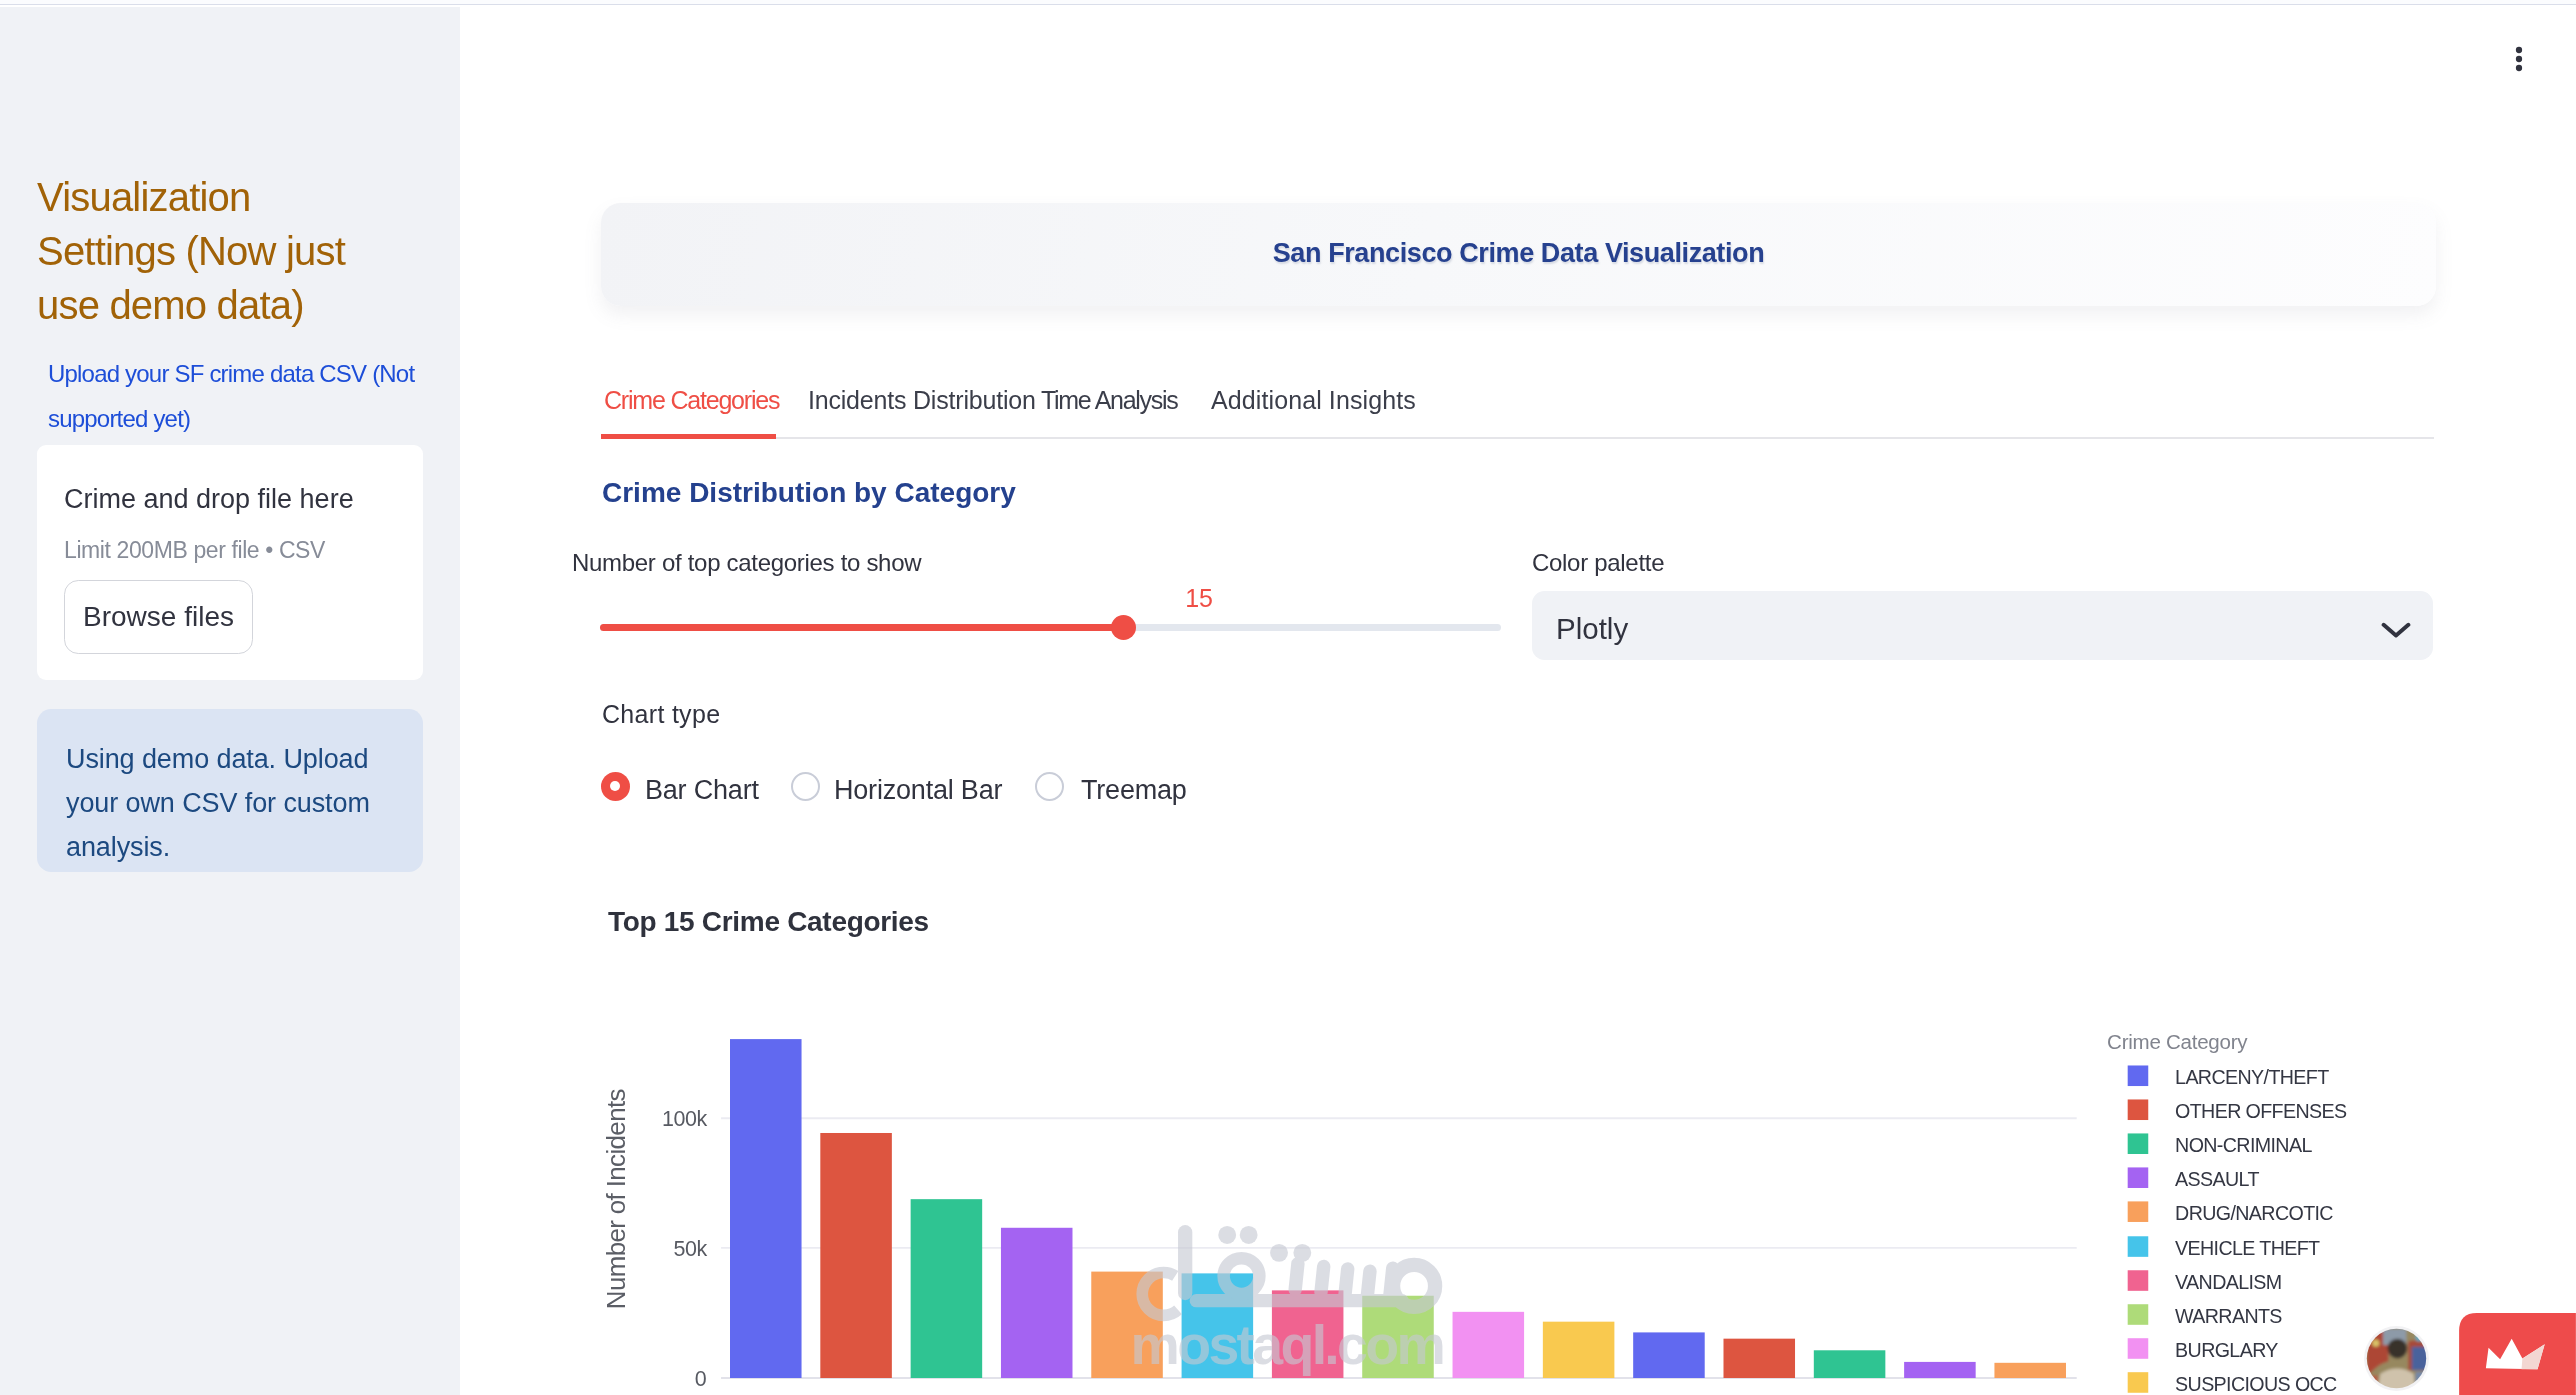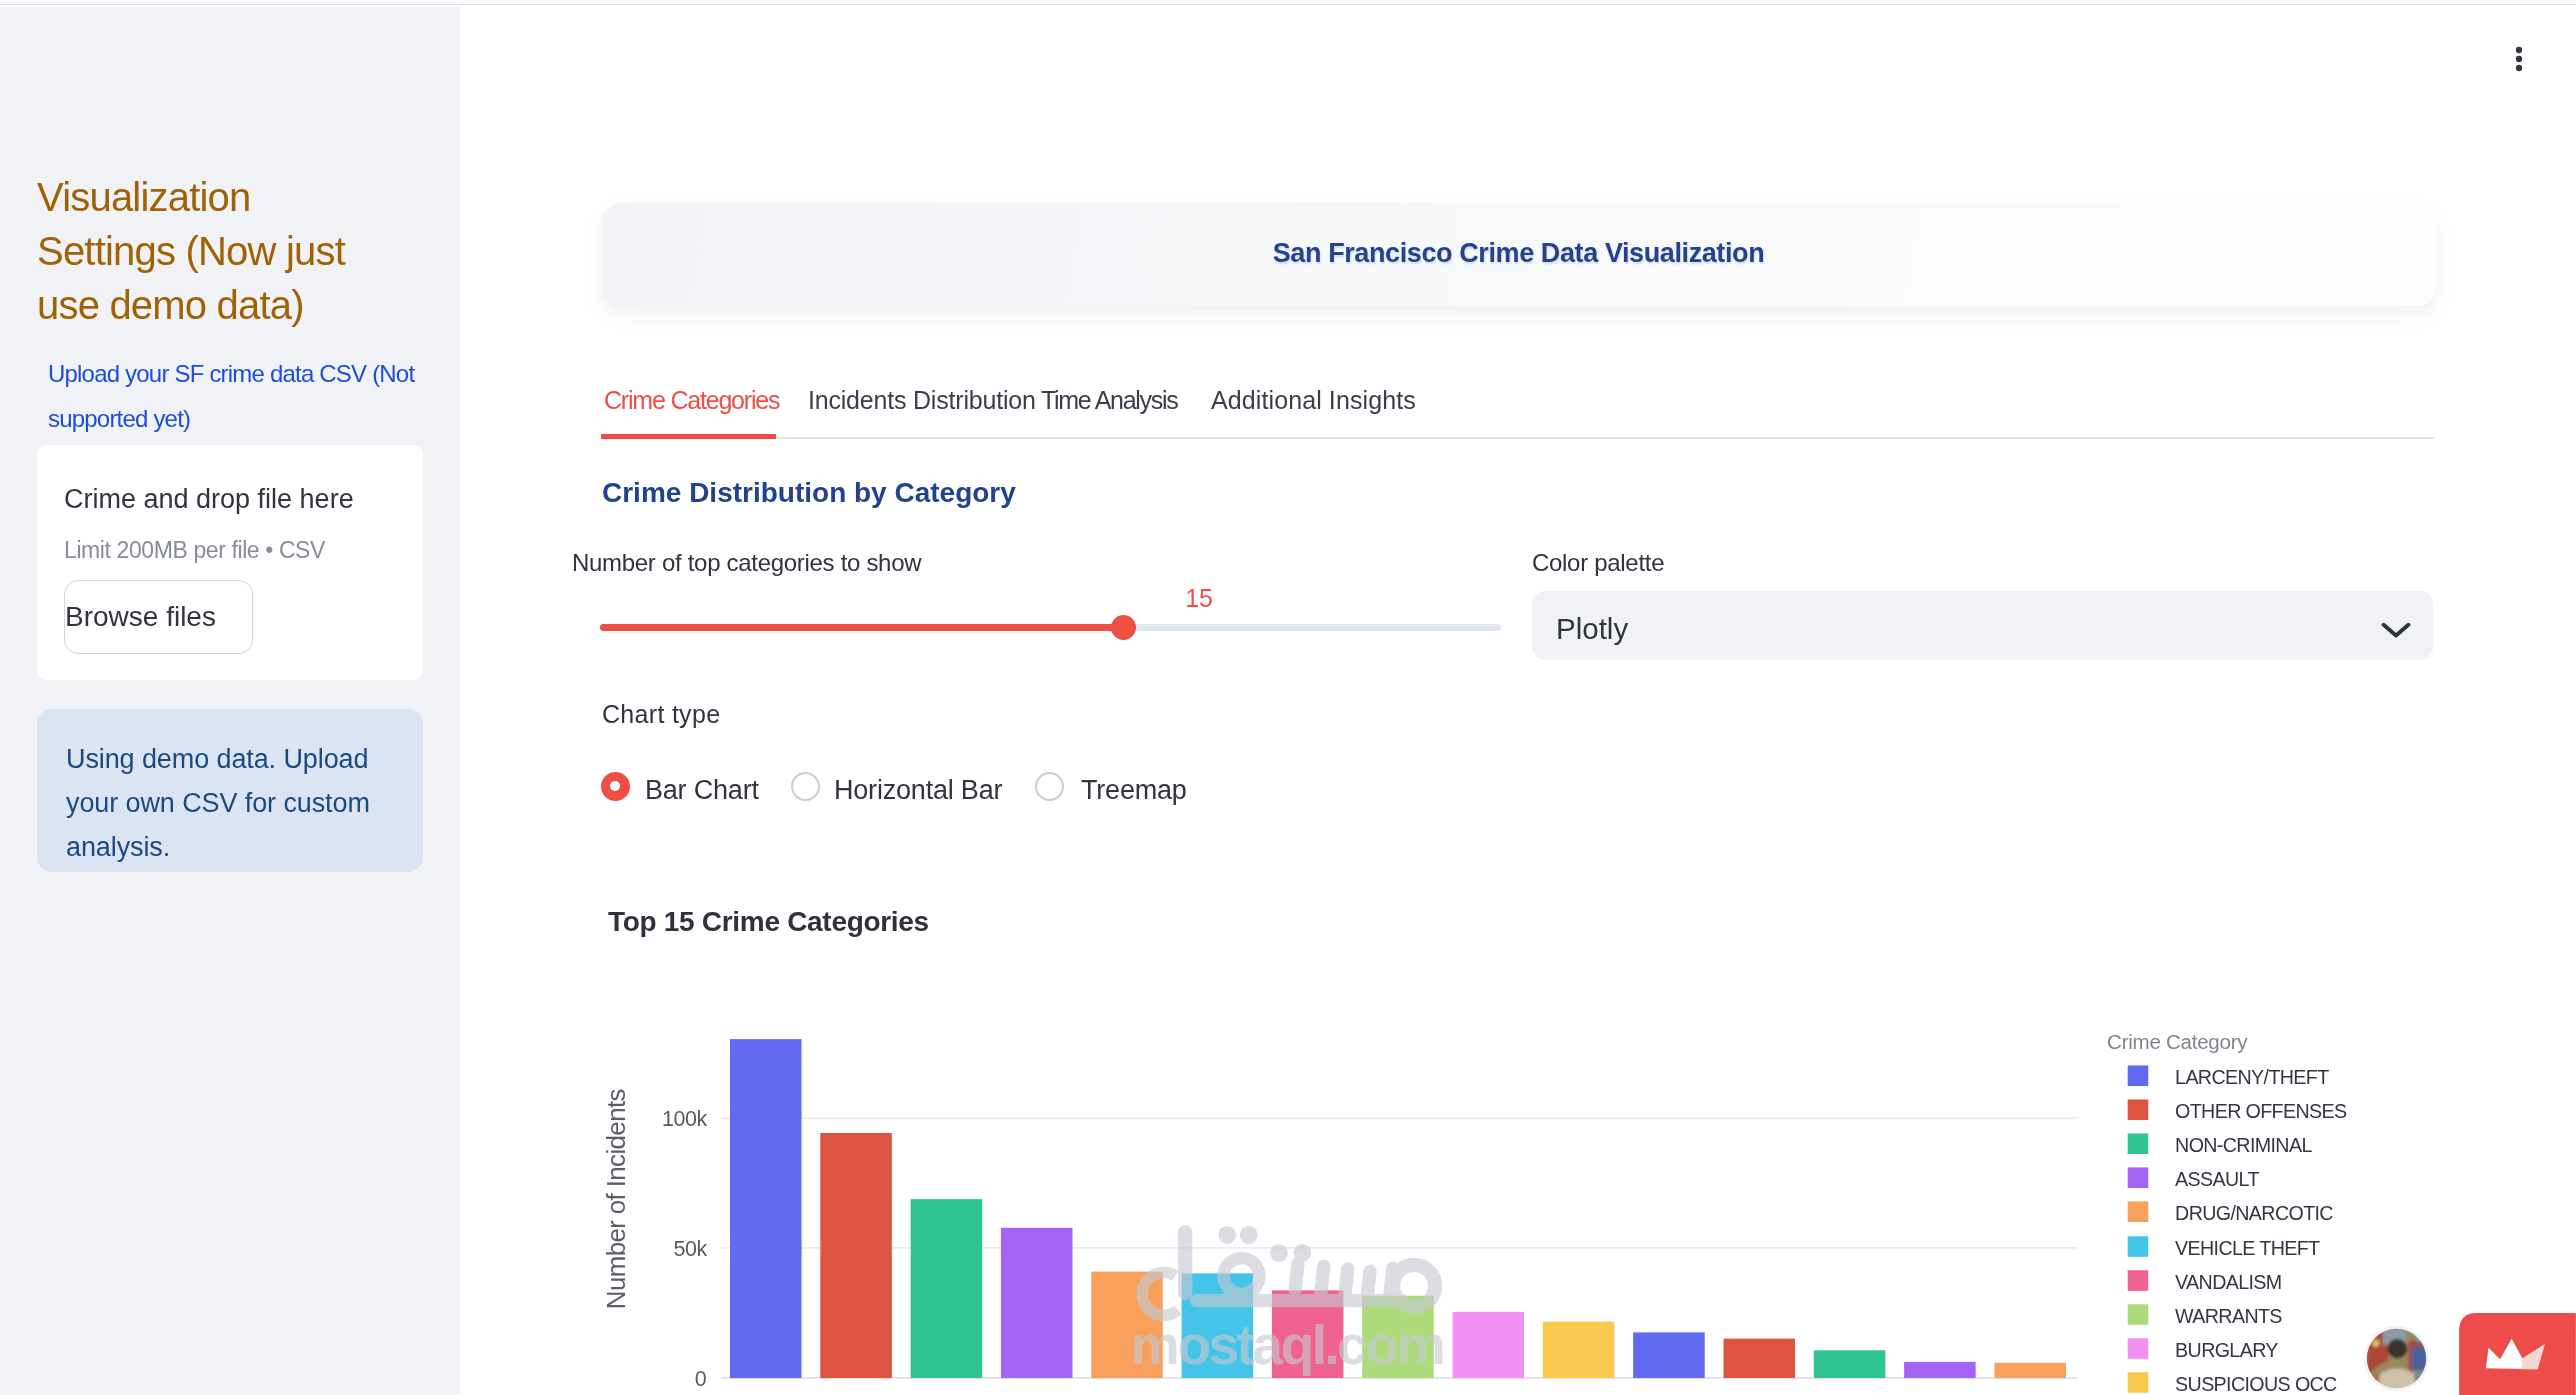--- a/index.html
+++ b/index.html
@@ -5,21 +5,21 @@
   * { margin:0; padding:0; box-sizing:border-box; }
   html,body { width:2576px; height:1395px; background:#ffffff; font-family:"Liberation Sans",sans-serif; overflow:hidden; }
   .abs { position:absolute; }
   .deco { top:0; left:0; width:2576px; height:5.4px; background:#fbfcfe; border-bottom:1.8px solid #dadeea; }
   .sidebar { top:7.2px; left:0; width:460px; height:1388px; background:#f0f2f6; }
   .sb-h2 { left:37px; top:170px; font-size:40px; font-weight:normal; line-height:54px; color:#a16207; letter-spacing:-0.8px; }
   .sb-p  { left:37px; top:351px; font-size:24px; line-height:45px; color:#1d4ed8; letter-spacing:-0.8px;margin-left:11px; }
   .card  { left:37px; top:445px; width:386px; height:235px; background:#ffffff; border-radius:9px; }
   .dropt { left:64px; top:484px; font-size:27px; color:#31333f; }
   .limit { left:64px; top:537px; font-size:23px; color:#878c98; letter-spacing:-0.4px; }
-  .browse { left:64px; top:580px; width:189px; height:74px; background:#fff; border:1.8px solid #d3d5db; border-radius:14.3px; font-size:28px; color:#31333f; line-height:71px; }
+  .browse { left:64px; top:580px; width:189px; height:74px; background:#fff; border:1.8px solid #d3d5db; border-radius:14.3px; font-size:28px; color:#31333f; text-align:center; line-height:71px; }
   .info  { left:37px; top:709px; width:386px; height:163px; background:#dbe4f3; border-radius:14.3px; }
   .infot { left:66px; top:737px; font-size:27px; line-height:44px; color:#1c4980; letter-spacing:-0.1px; }
 
   .headerbox { left:601px; top:203px; width:1835px; height:103px; border-radius:19.7px;
     background:linear-gradient(100deg,#f2f3f6 0%,#f7f8fa 45%,#fdfdfe 100%);
     box-shadow:0 9px 18px rgba(120,120,135,0.10); }
   .h1 { left:601px; top:238px; width:1835px; text-align:center; font-size:27px; font-weight:bold; color:#26418f; letter-spacing:-0.4px; text-shadow:0.9px 1.8px 1.8px rgba(120,130,160,0.25); }
 
   .tab { top:386px; font-size:25px; color:#3b3e4a; }
   .tab.active { color:#ef4e45; }

